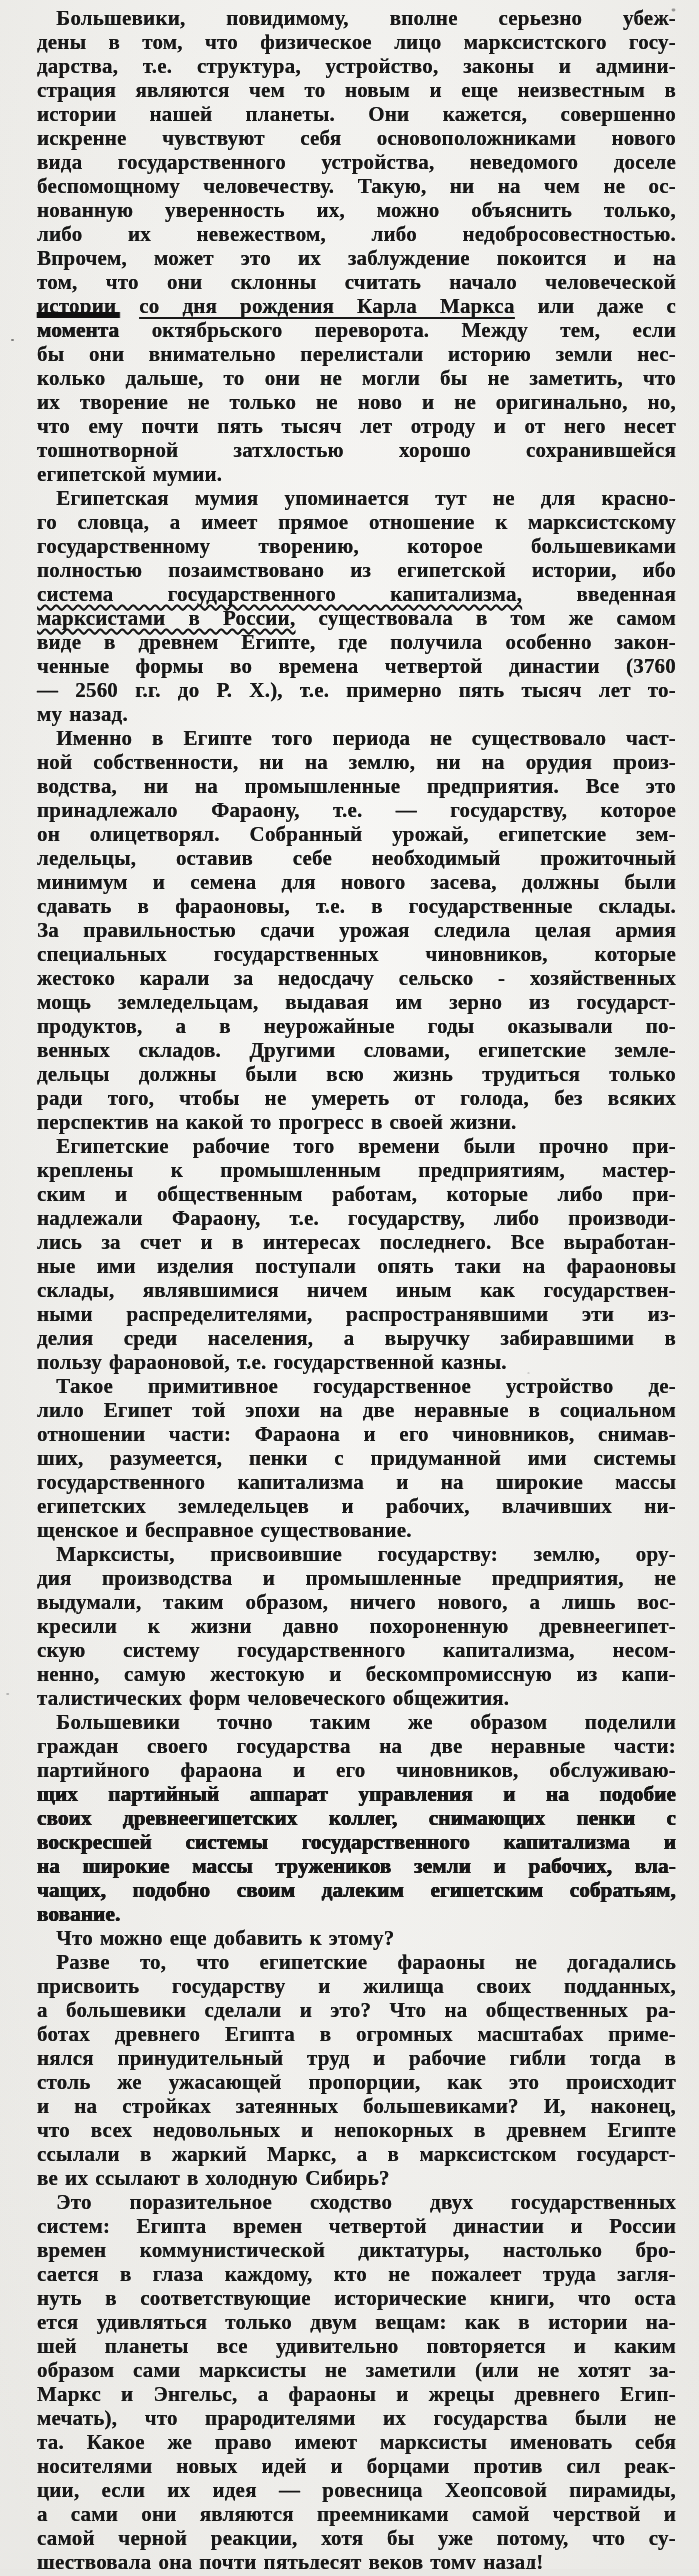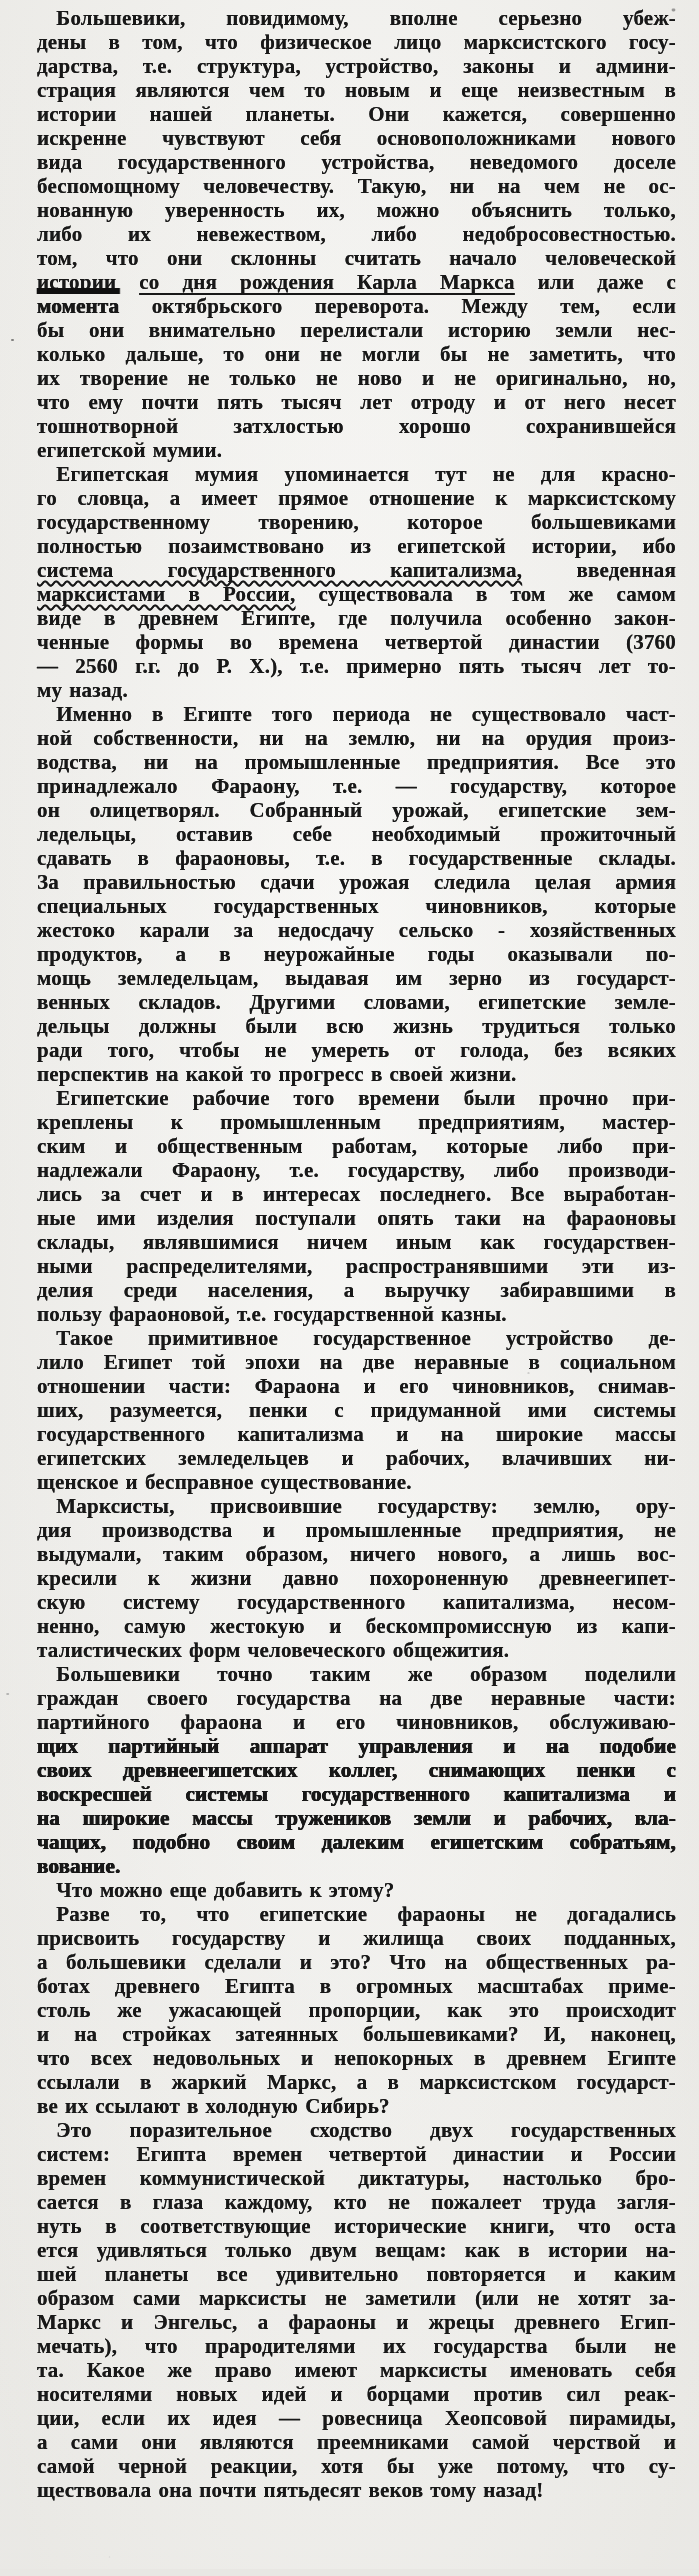--- a/index.html
+++ b/index.html
@@ -99,20 +99,21 @@
         <div class="line first"><span>Большевики, повидимому, вполне серьезно убеж-</span></div>
         <div class="line"><span>дены в том, что физическое лицо марксистского госу-</span></div>
         <div class="line"><span>дарства, т.е. структура, устройство, законы и админи-</span></div>
         <div class="line"><span>страция являются чем то новым и еще неизвестным в</span></div>
         <div class="line"><span>истории нашей планеты. Они кажется, совершенно</span></div>
         <div class="line"><span>искренне чувствуют себя основоположниками нового</span></div>
         <div class="line"><span>вида государственного устройства, неведомого доселе</span></div>
         <div class="line"><span>беспомощному человечеству. Такую, ни на чем не ос-</span></div>
         <div class="line"><span>нованную уверенность их, можно объяснить только,</span></div>
         <div class="line"><span>либо их невежеством, либо недобросовестностью.</span></div>
+        <div class="line"><span>Впрочем, может это их заблуждение покоится и на</span></div>
         <div class="line"><span>том, что они склонны считать начало человеческой</span></div>
         <div class="line"><span>истории </span><span class="pen-u">со дня рождения Карла Маркса</span><span> или даже с</span></div>
         <div class="line"><span class="pen-o">момента</span><span> октябрьского переворота. Между тем, если</span></div>
         <div class="line"><span>бы они внимательно перелистали историю земли нес-</span></div>
         <div class="line"><span>колько дальше, то они не могли бы не заметить, что</span></div>
         <div class="line"><span>их творение не только не ново и не оригинально, но,</span></div>
         <div class="line"><span>что ему почти пять тысяч лет отроду и от него несет</span></div>
         <div class="line"><span>тошнотворной затхлостью хорошо сохранившейся</span></div>
         <div class="line end"><span>египетской мумии.</span></div>
       </div>
@@ -128,26 +129,27 @@
         <div class="line"><span>— 2560 г.г. до Р. Х.), т.е. примерно пять тысяч лет то-</span></div>
         <div class="line end"><span>му назад.</span></div>
       </div>
       <div class="para">
         <div class="line first"><span>Именно в Египте того периода не существовало част-</span></div>
         <div class="line"><span>ной собственности, ни на землю, ни на орудия произ-</span></div>
         <div class="line"><span>водства, ни на промышленные предприятия. Все это</span></div>
         <div class="line"><span>принадлежало Фараону, т.е. — государству, которое</span></div>
         <div class="line"><span>он олицетворял. Собранный урожай, египетские зем-</span></div>
         <div class="line"><span>ледельцы, оставив себе необходимый прожиточный</span></div>
+        <div class="line"><span>минимум и семена для нового засева, должны были</span></div>
         <div class="line"><span>сдавать в фараоновы, т.е. в государственные склады.</span></div>
         <div class="line"><span>За правильностью сдачи урожая следила целая армия</span></div>
         <div class="line"><span>специальных государственных чиновников, которые</span></div>
         <div class="line"><span>жестоко карали за недосдачу сельско - хозяйственных</span></div>
+        <div class="line"><span>мощь земледельцам, выдавая им зерно из государст-</span></div>
         <div class="line"><span>продуктов, а в неурожайные годы оказывали по-</span></div>
-        <div class="line"><span>мощь земледельцам, выдавая им зерно из государст-</span></div>
         <div class="line"><span>венных складов. Другими словами, египетские земле-</span></div>
         <div class="line"><span>дельцы должны были всю жизнь трудиться только</span></div>
         <div class="line"><span>ради того, чтобы не умереть от голода, без всяких</span></div>
         <div class="line end"><span>перспектив на какой то прогресс в своей жизни.</span></div>
       </div>
       <div class="para">
         <div class="line first"><span>Египетские рабочие того времени были прочно при-</span></div>
         <div class="line"><span>креплены к промышленным предприятиям, мастер-</span></div>
         <div class="line"><span>ским и общественным работам, которые либо при-</span></div>
         <div class="line"><span>надлежали Фараону, т.е. государству, либо производи-</span></div>
@@ -188,20 +190,21 @@
         <div class="line end heavy"><span>вование.</span></div>
       </div>
       <div class="para">
         <div class="line first end"><span>Что можно еще добавить к этому?</span></div>
       </div>
       <div class="para">
         <div class="line first"><span>Разве то, что египетские фараоны не догадались</span></div>
         <div class="line"><span>присвоить государству и жилища своих подданных,</span></div>
         <div class="line"><span>а большевики сделали и это? Что на общественных ра-</span></div>
         <div class="line"><span>ботах древнего Египта в огромных масштабах приме-</span></div>
+        <div class="line"><span>нялся принудительный труд и рабочие гибли тогда в</span></div>
         <div class="line"><span>столь же ужасающей пропорции, как это происходит</span></div>
         <div class="line"><span>и на стройках затеянных большевиками? И, наконец,</span></div>
         <div class="line"><span>что всех недовольных и непокорных в древнем Египте</span></div>
         <div class="line"><span>ссылали в жаркий Маркс, а в марксистском государст-</span></div>
         <div class="line end"><span>ве их ссылают в холодную Сибирь?</span></div>
       </div>
       <div class="para">
         <div class="line first"><span>Это поразительное сходство двух государственных</span></div>
         <div class="line"><span>систем: Египта времен четвертой династии и России</span></div>
         <div class="line"><span>времен коммунистической диктатуры, настолько бро-</span></div>

